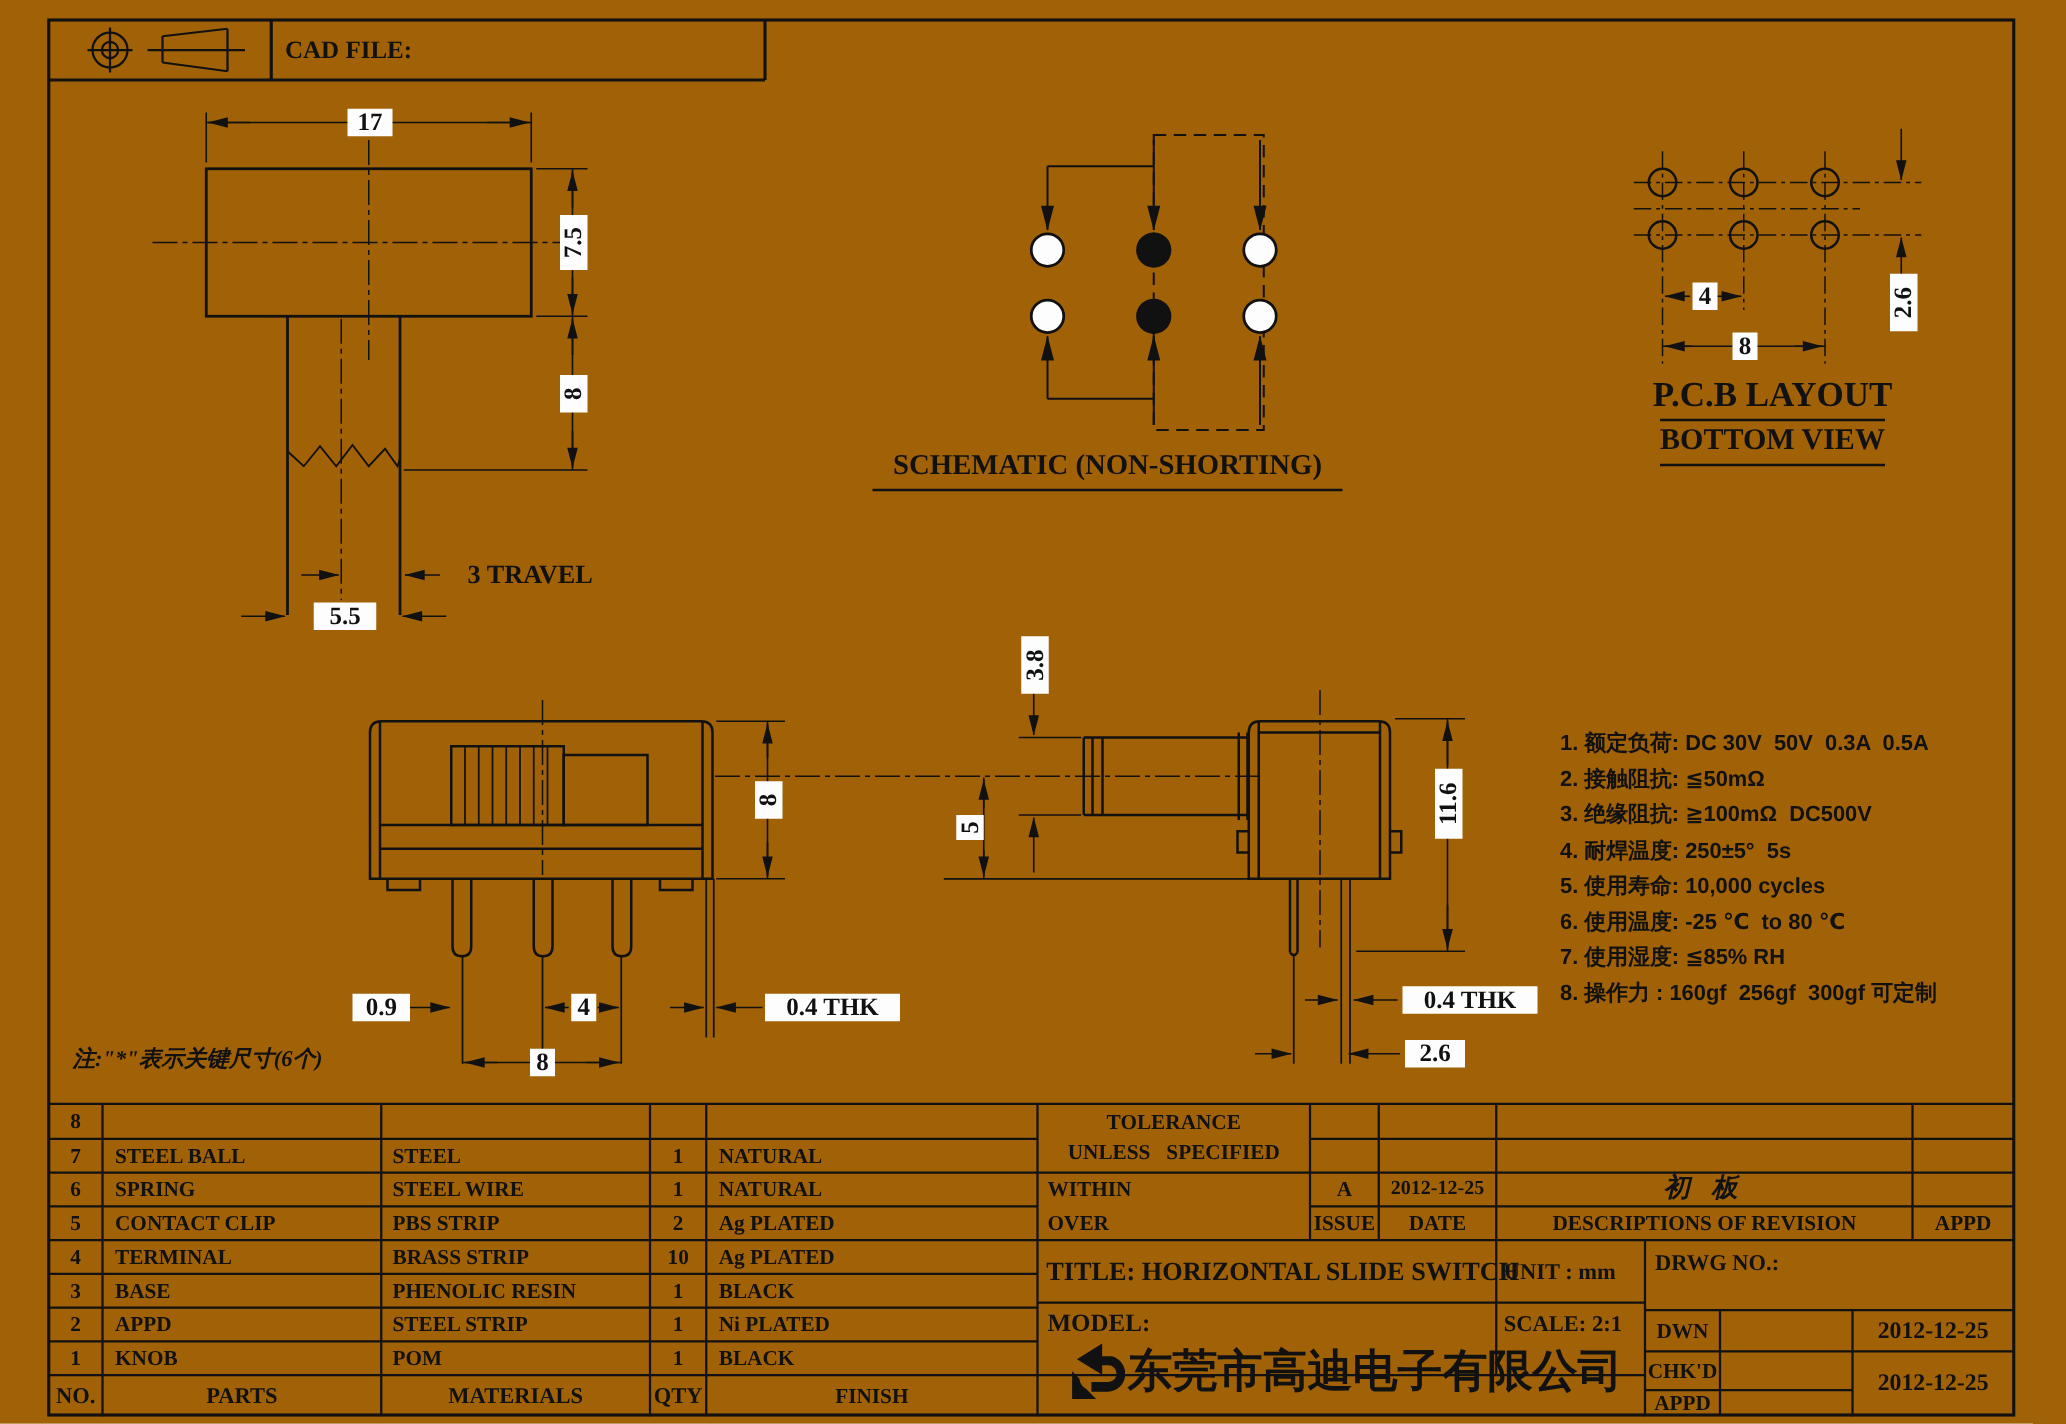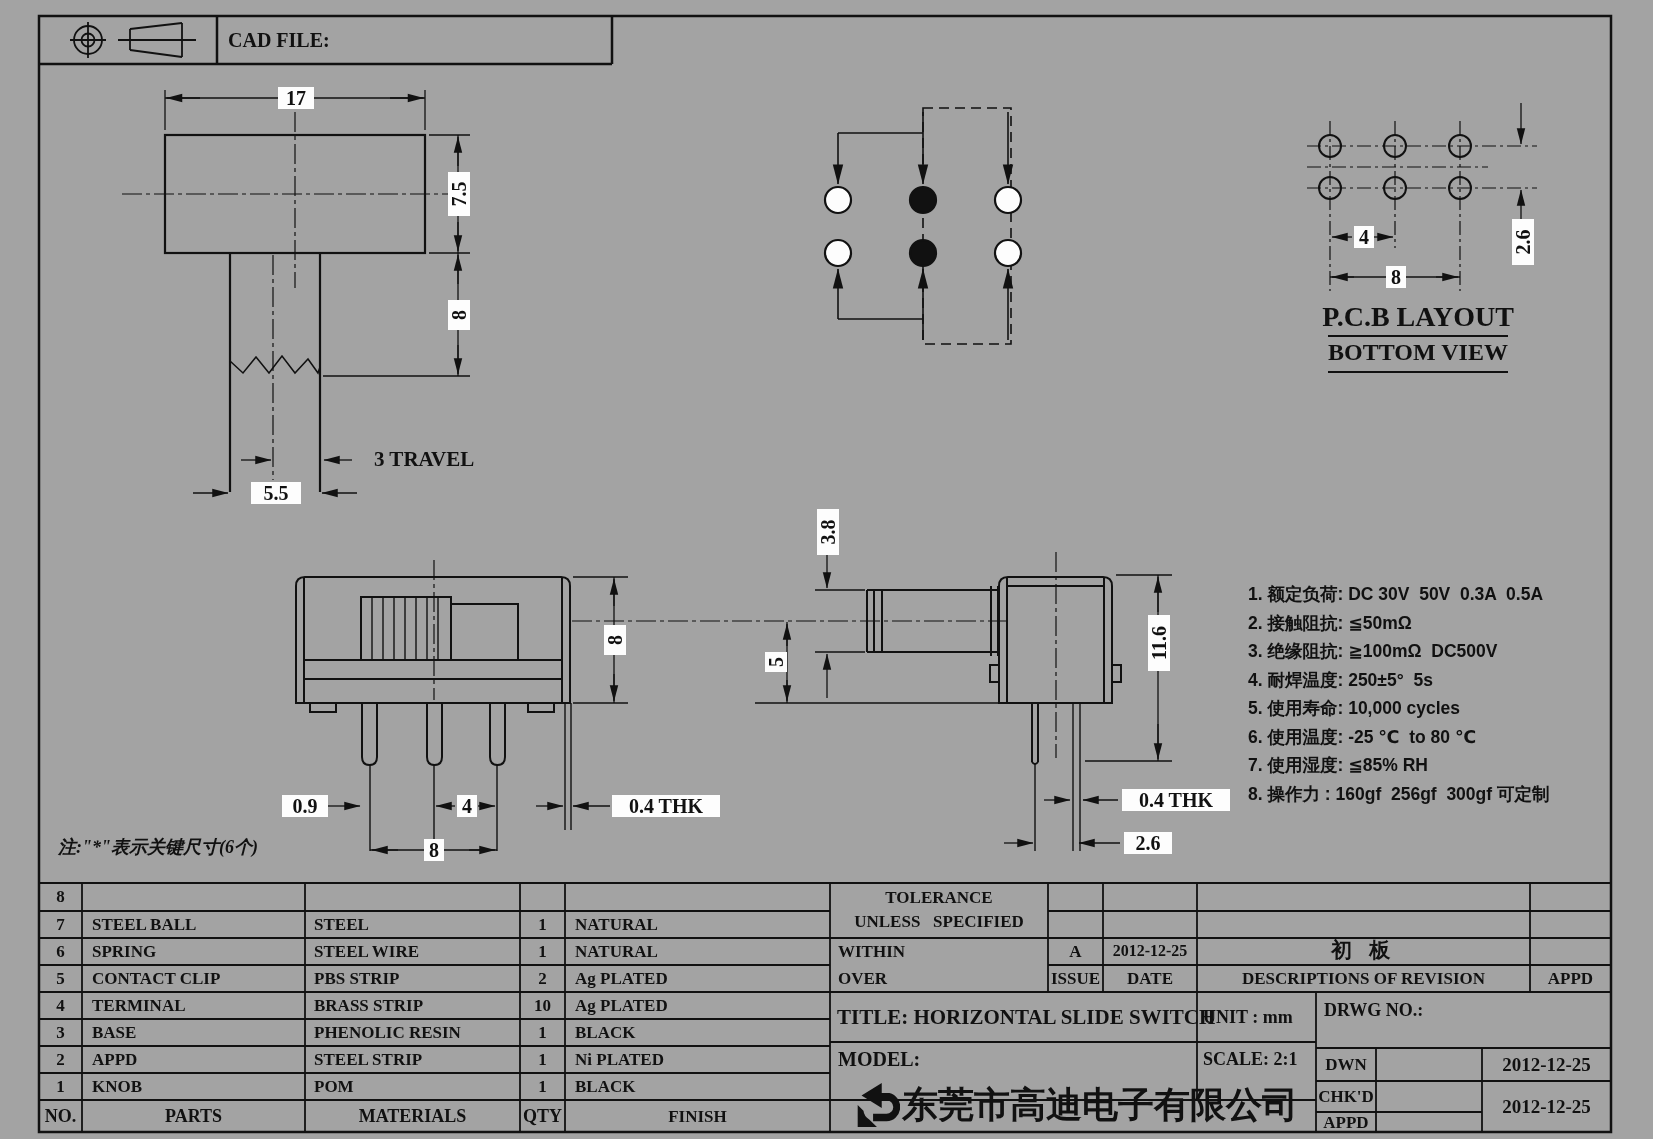--- a/index.html
+++ b/index.html
@@ -1,16 +1,16 @@
 <!DOCTYPE html>
 <html><head>
 <meta charset="utf-8">
 <style>
   html,body{margin:0;padding:0;background:#e8e8e8}
-  #sheet{position:relative;width:1653px;height:1139px;background:#a3a3a3;overflow:hidden;
+  #sheet{position:relative;width:1653px;height:1139px;background:#a16207;overflow:hidden;
          font-family:"Liberation Serif","DejaVu Serif",serif;color:#111}
   #gfx{position:absolute;left:0;top:0}
   .t{position:absolute;font-family:"Liberation Serif","DejaVu Serif",serif;font-weight:bold;color:#111;
      white-space:pre;display:flex;align-items:center;line-height:1.15}
   .c{justify-content:center;text-align:center}
   .dim{font-size:20px;background:#fdfdfd;justify-content:center;line-height:1;padding:0 1px}
   .rot{transform:rotate(-90deg)}
   .cap{border-bottom:2.5px solid #111;justify-content:center;padding-bottom:3px}
   .ct{font-size:17px}
   .sans{font-family:"Liberation Sans","DejaVu Sans",sans-serif}
@@ -252,20 +252,21 @@
 </svg>
 
 <div class="t" style="left:228px;top:24px;width:200px;height:32px;font-size:20px">CAD FILE:</div>
 
 <div class="t dim" style="left:278px;top:87px;width:34px;height:22px">17</div>
 <div class="t dim rot" style="left:437px;top:183px;width:42px;height:22px">7.5</div>
 <div class="t dim rot" style="left:444px;top:304px;width:28px;height:22px">8</div>
 <div class="t" style="left:374px;top:446px;width:130px;height:26px;font-size:21px">3 TRAVEL</div>
 <div class="t dim" style="left:251px;top:482px;width:48px;height:22px">5.5</div>
 
+<div class="t cap" style="left:698px;top:356px;width:376px;height:32px;font-size:23px">SCHEMATIC (NON-SHORTING)</div>
 
 <div class="t dim" style="left:1354px;top:226px;width:18px;height:22px">4</div>
 <div class="t dim" style="left:1386px;top:266px;width:18px;height:22px">8</div>
 <div class="t dim rot" style="left:1500px;top:231px;width:44px;height:22px">2.6</div>
 <div class="t cap" style="left:1328px;top:302px;width:180px;height:30px;font-size:28px">P.C.B LAYOUT</div>
 <div class="t cap" style="left:1328px;top:338px;width:180px;height:30px;font-size:24px">BOTTOM VIEW</div>
 
 <div class="t dim" style="left:282px;top:795px;width:44px;height:22px">0.9</div>
 <div class="t dim" style="left:457px;top:795px;width:18px;height:22px">4</div>
 <div class="t dim" style="left:612px;top:795px;width:106px;height:22px">0.4 THK</div>
@@ -340,38 +341,38 @@
 <div class="t ct c" style="left:305px;top:1100px;width:215px;height:33px;font-size:18px">MATERIALS</div>
 <div class="t ct c" style="left:520px;top:1100px;width:45px;height:33px;font-size:18px">QTY</div>
 <div class="t ct c" style="left:565px;top:1100px;width:265px;height:33px;font-size:17px">FINISH</div>
 
 <div class="t ct c" style="left:830px;top:886px;width:218px;height:24px">TOLERANCE</div>
 <div class="t ct c" style="left:830px;top:910px;width:218px;height:24px">UNLESS   SPECIFIED</div>
 <div class="t ct" style="left:838px;top:938px;width:205px;height:27px">WITHIN</div>
 <div class="t ct" style="left:838px;top:965px;width:205px;height:27px">OVER</div>
 <div class="t ct c" style="left:1048px;top:938px;width:55px;height:27px">A</div>
 <div class="t c" style="left:1103px;top:938px;width:94px;height:27px;font-size:16px">2012-12-25</div>
-<div class="t c" style="left:1197px;top:936px;width:333px;height:29px;font-size:21px;letter-spacing:6px">初 板</div>
+<div class="t c" style="left:1197px;top:936px;width:333px;height:29px;font-size:21px;font-style:italic;letter-spacing:6px">初 板</div>
 <div class="t ct c" style="left:1048px;top:965px;width:55px;height:27px">ISSUE</div>
 <div class="t ct c" style="left:1103px;top:965px;width:94px;height:27px">DATE</div>
 <div class="t ct c" style="left:1197px;top:965px;width:333px;height:27px">DESCRIPTIONS OF REVISION</div>
 <div class="t ct c" style="left:1530px;top:965px;width:81px;height:27px">APPD</div>
 
 <div class="t" style="left:837px;top:992px;width:360px;height:50px;font-size:21px">TITLE: HORIZONTAL SLIDE SWITCH</div>
 <div class="t" style="left:1203px;top:992px;width:113px;height:50px;font-size:18px">UNIT : mm</div>
 <div class="t" style="left:838px;top:1042px;width:359px;height:34px;font-size:20px">MODEL:</div>
 <div class="t" style="left:1203px;top:1042px;width:113px;height:34px;font-size:18px">SCALE: 2:1</div>
 <div class="t" style="left:1324px;top:995px;width:287px;height:30px;font-size:18px">DRWG NO.:</div>
 <div class="t ct c" style="left:1316px;top:1048px;width:60px;height:33px">DWN</div>
 <div class="t c" style="left:1482px;top:1048px;width:129px;height:33px;font-size:19px">2012-12-25</div>
 <div class="t ct c" style="left:1316px;top:1081px;width:60px;height:31px">CHK'D</div>
 <div class="t ct c" style="left:1316px;top:1112px;width:60px;height:21px">APPD</div>
 <div class="t c" style="left:1482px;top:1081px;width:129px;height:52px;font-size:19px">2012-12-25</div>
 
-<div style="position:absolute;left:832px;top:1064px;width:484px;height:66px;display:flex;align-items:flex-end;justify-content:center;gap:2px">
+<div style="position:absolute;left:832px;top:1064px;width:484px;height:66px;display:flex;align-items:center;justify-content:center;gap:2px">
   <span style="display:inline-flex">
     <svg width="50" height="50" viewBox="0 0 52 52">
       <path d="M33 3 L12 16 L33 29 L33 21 L38 21 A7 7 0 0 1 38 35 L24 35 L24 43 L38 43 A15 15 0 0 0 41 13.5 L33 13.5 Z" fill="#111"></path>
       <path d="M8 26 L8 49 L28 49 L20 41 A12 12 0 0 1 14 32 Z" fill="#111"></path>
     </svg>
   </span>
   <span class="sans" style="font-size:36px;font-weight:900;color:#111;white-space:pre">东莞市高迪电子有限公司</span>
 </div>
 
 </div>

